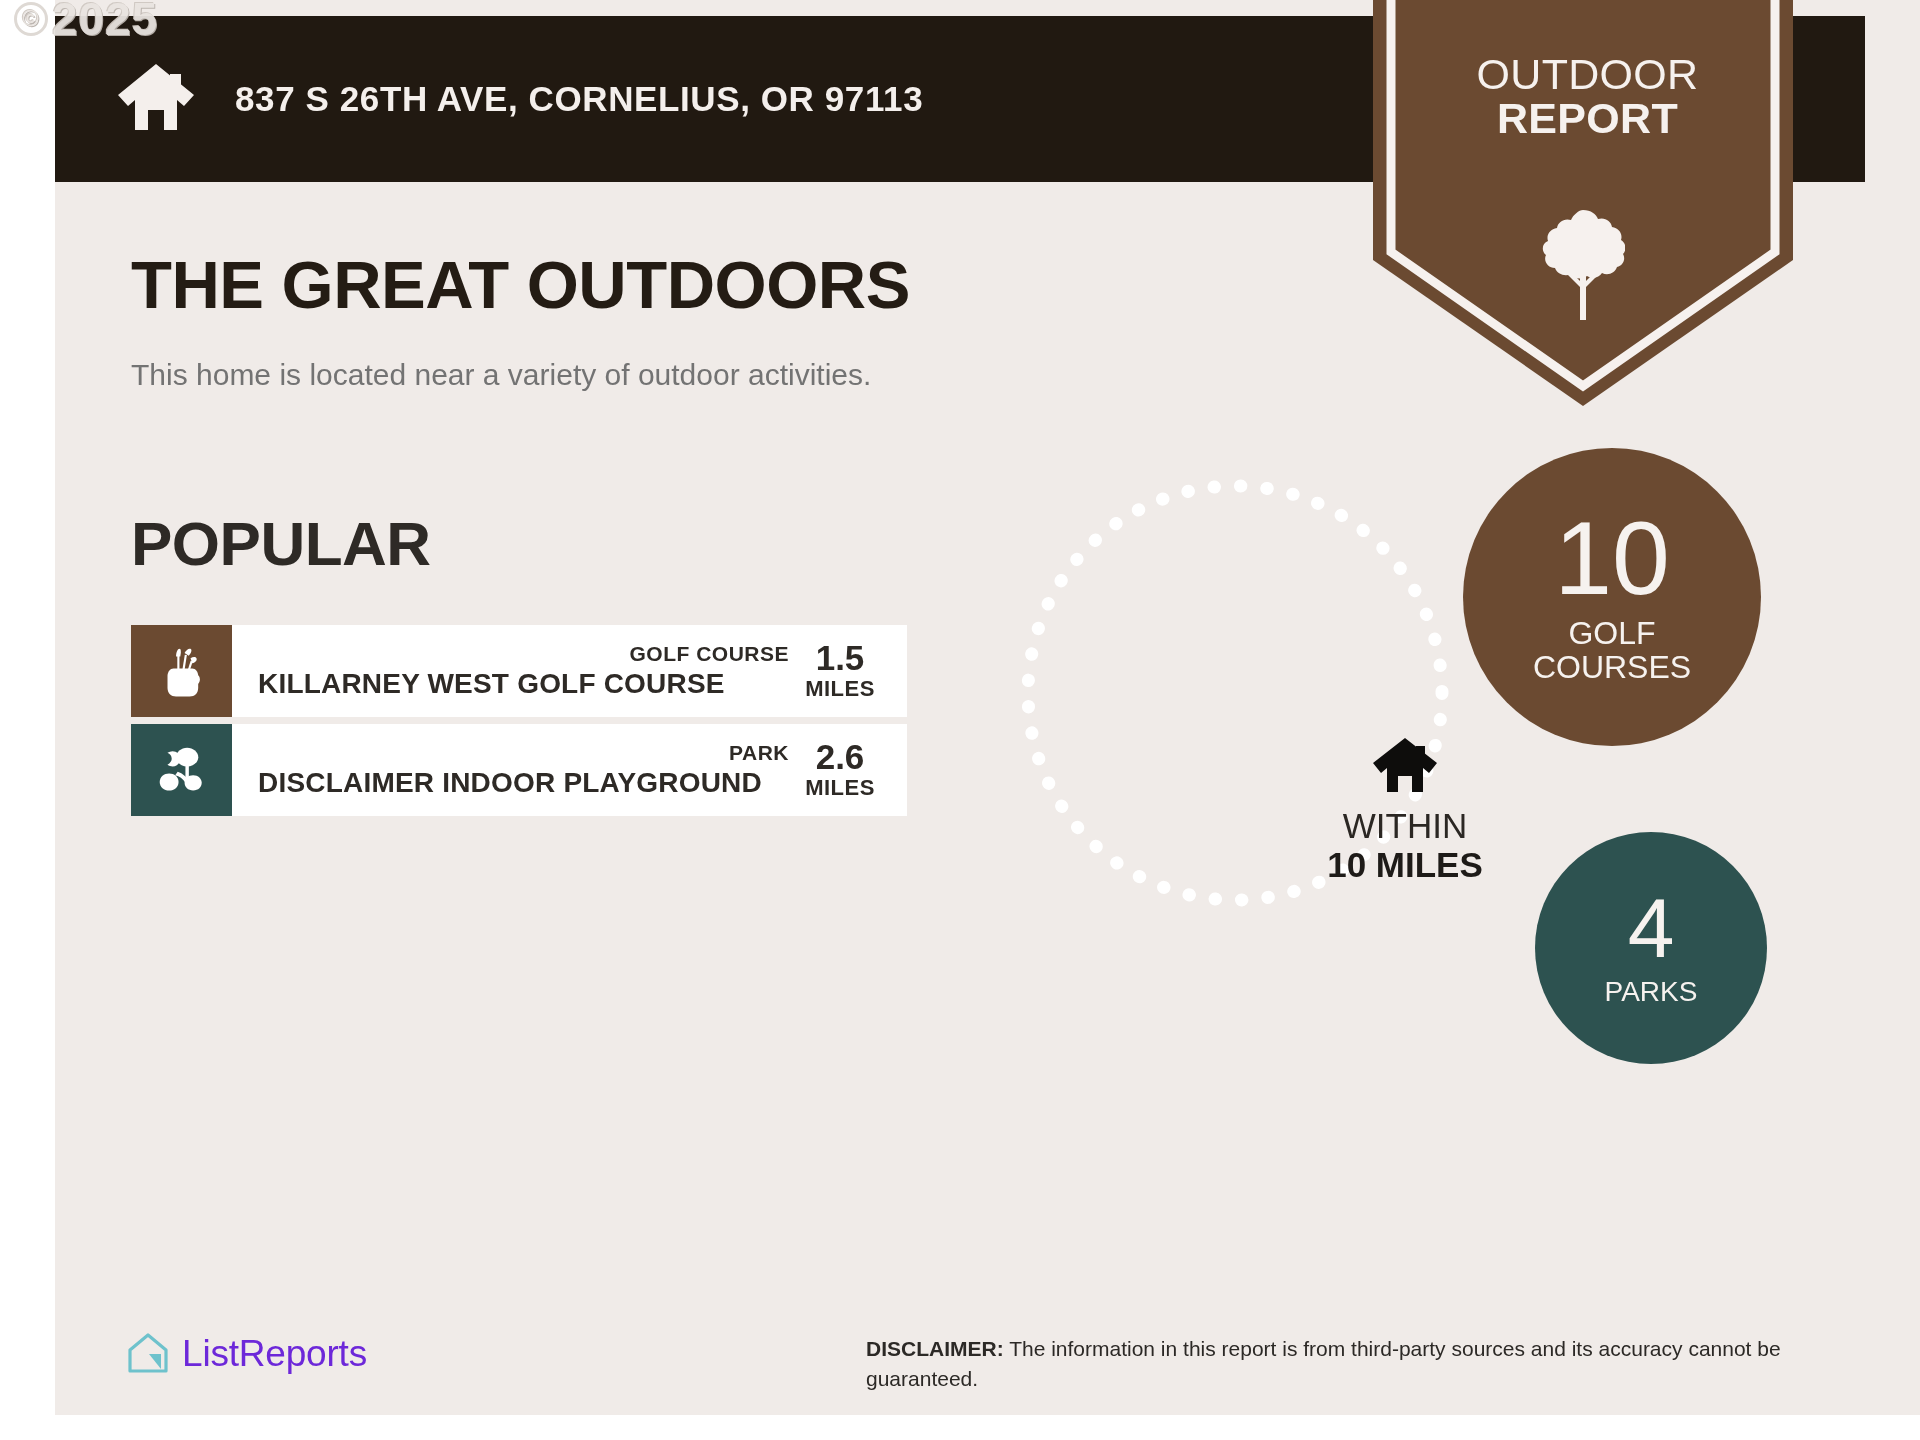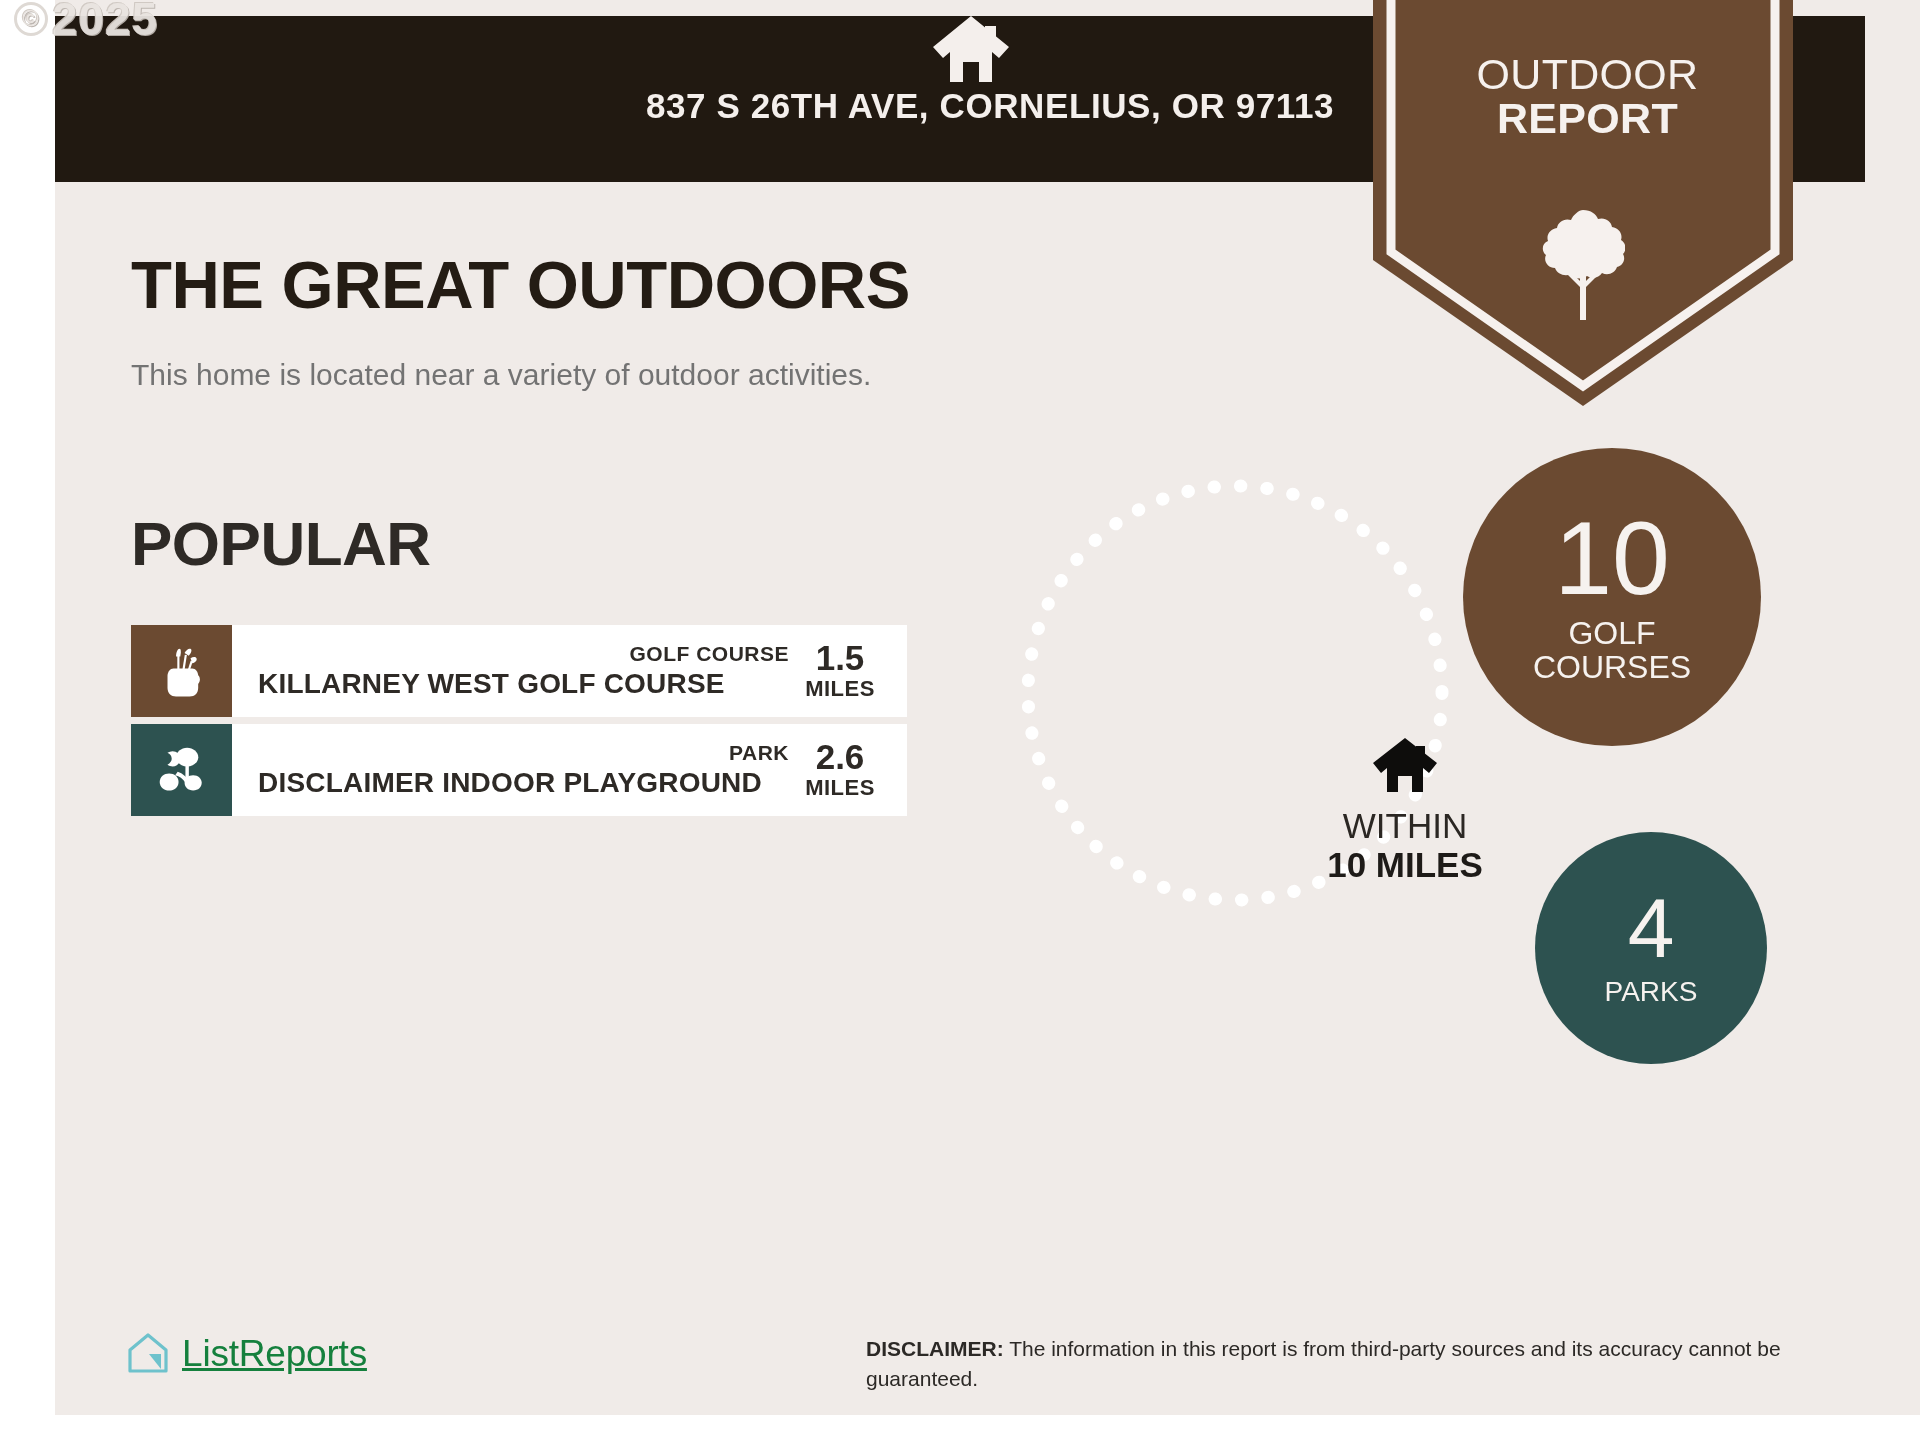--- a/index.html
+++ b/index.html
@@ -34,21 +34,20 @@
     position: absolute;
     left: 55px;
     top: 16px;
     width: 1810px;
     height: 166px;
     background: #211911;
     display: flex;
     align-items: center;
     padding-left: 60px;
     z-index: 4;
-    flex-direction: column;
   }
   .header-home-icon {
     width: 82px;
     height: 70px;
     flex: 0 0 auto;
     margin-right: 38px;
     position: relative;
     top: -2px;
   }
   .header-address {
@@ -277,24 +276,23 @@
     position: absolute;
     left: 127px;
     top: 1332px;
     display: flex;
     align-items: center;
     gap: 13px;
   }
   .brand-mark { width: 42px; height: 44px; display: block; }
   .brand-name {
     font-size: 37px;
-    color: #15803d;
+    color: #6d28d9;
     font-weight: 400;
     letter-spacing: -0.2px;
-    text-decoration: underline;
   }
   .disclaimer {
     position: absolute;
     left: 866px;
     top: 1334px;
     width: 960px;
     font-size: 21px;
     line-height: 1.45;
     color: #2c2926;
   }

